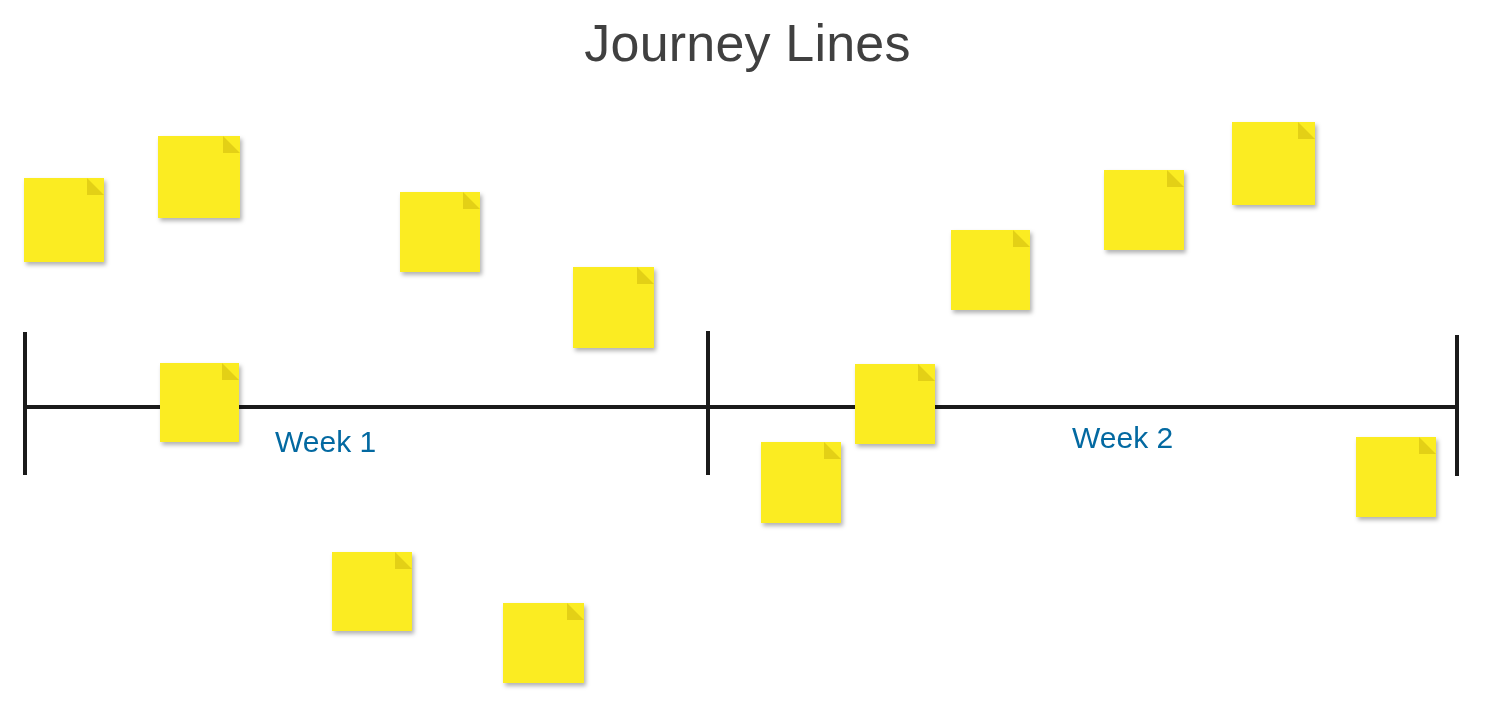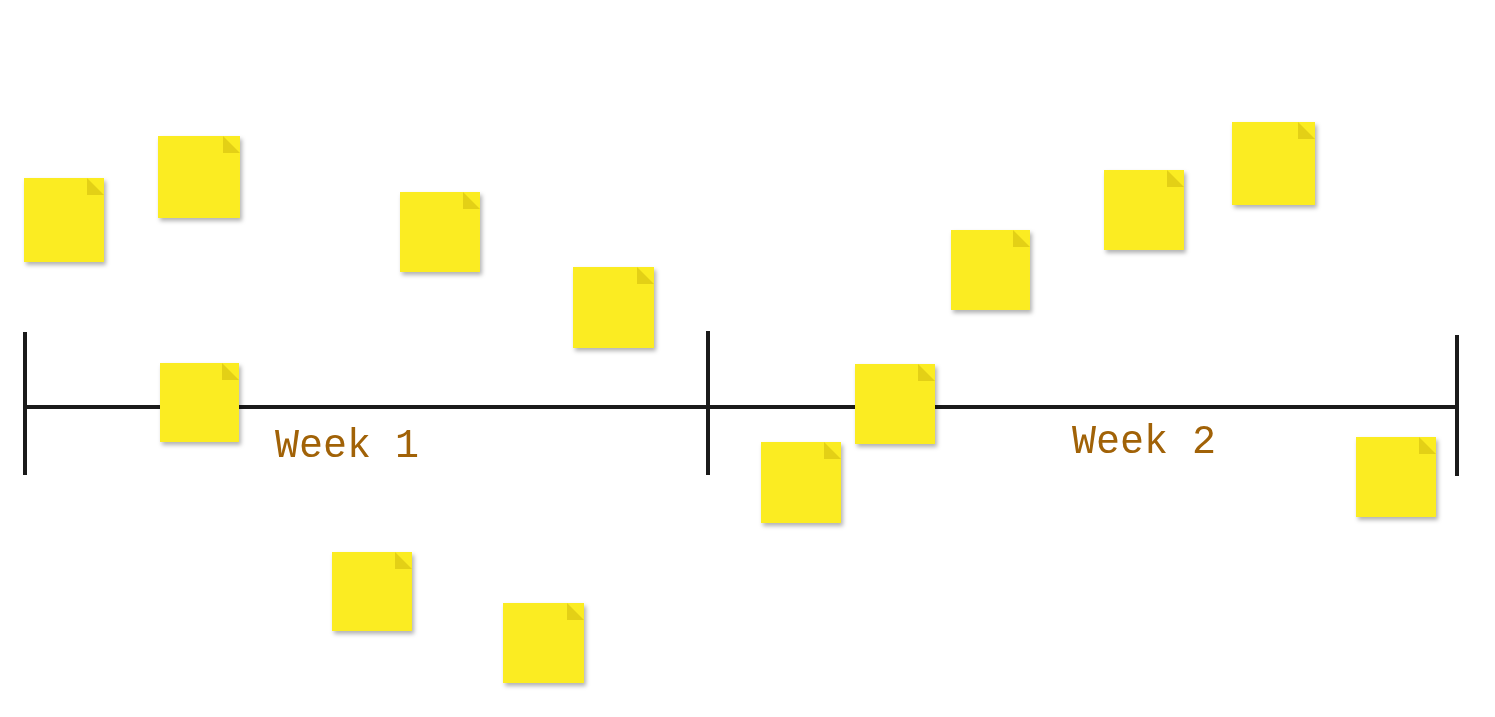--- a/index.html
+++ b/index.html
@@ -57,26 +57,25 @@
     position: absolute;
     width: 4px;
     background: #1a1a1a;
   }
   #tick-start { left: 23px;   top: 332px; height: 143px; }
   #tick-mid   { left: 706px;  top: 331px; height: 144px; }
   #tick-end   { left: 1455px; top: 335px; height: 141px; }
 
   .week-label {
     position: absolute;
-    font-size: 40px;
+    font-size: 30px;
     font-weight: 400;
-    color: #a16207;
+    color: #0369a1;
     white-space: nowrap;
     line-height: 1;
-    font-family: Liberation Mono, monospace;
   }
   #week-1-label { left: 275px;  top: 427px; }
   #week-2-label { left: 1072px; top: 423px; text-align: right; }
 
   
   .sticky-note {
     position: absolute;
     background: #fbec22;
     filter: drop-shadow(2px 3px 2px rgba(0,0,0,0.30));
   }
@@ -94,20 +93,21 @@
     height: 17px;
     background: #e3d016;
     clip-path: polygon(0 0, 100% 100%, 0 100%);
   }
 </style>
 </head>
 <body>
 
 <div id="canvas">
 
+  <div id="board-title">Journey Lines</div>
 
   <div id="timeline">
     <div class="axis-line" id="axis-main"></div>
     <div class="axis-tick" id="tick-start"></div>
     <div class="axis-tick" id="tick-mid"></div>
     <div class="axis-tick" id="tick-end"></div>
   </div>
 
   <div class="week-label" id="week-1-label">Week 1</div>
   <div class="week-label" id="week-2-label">Week 2</div>

